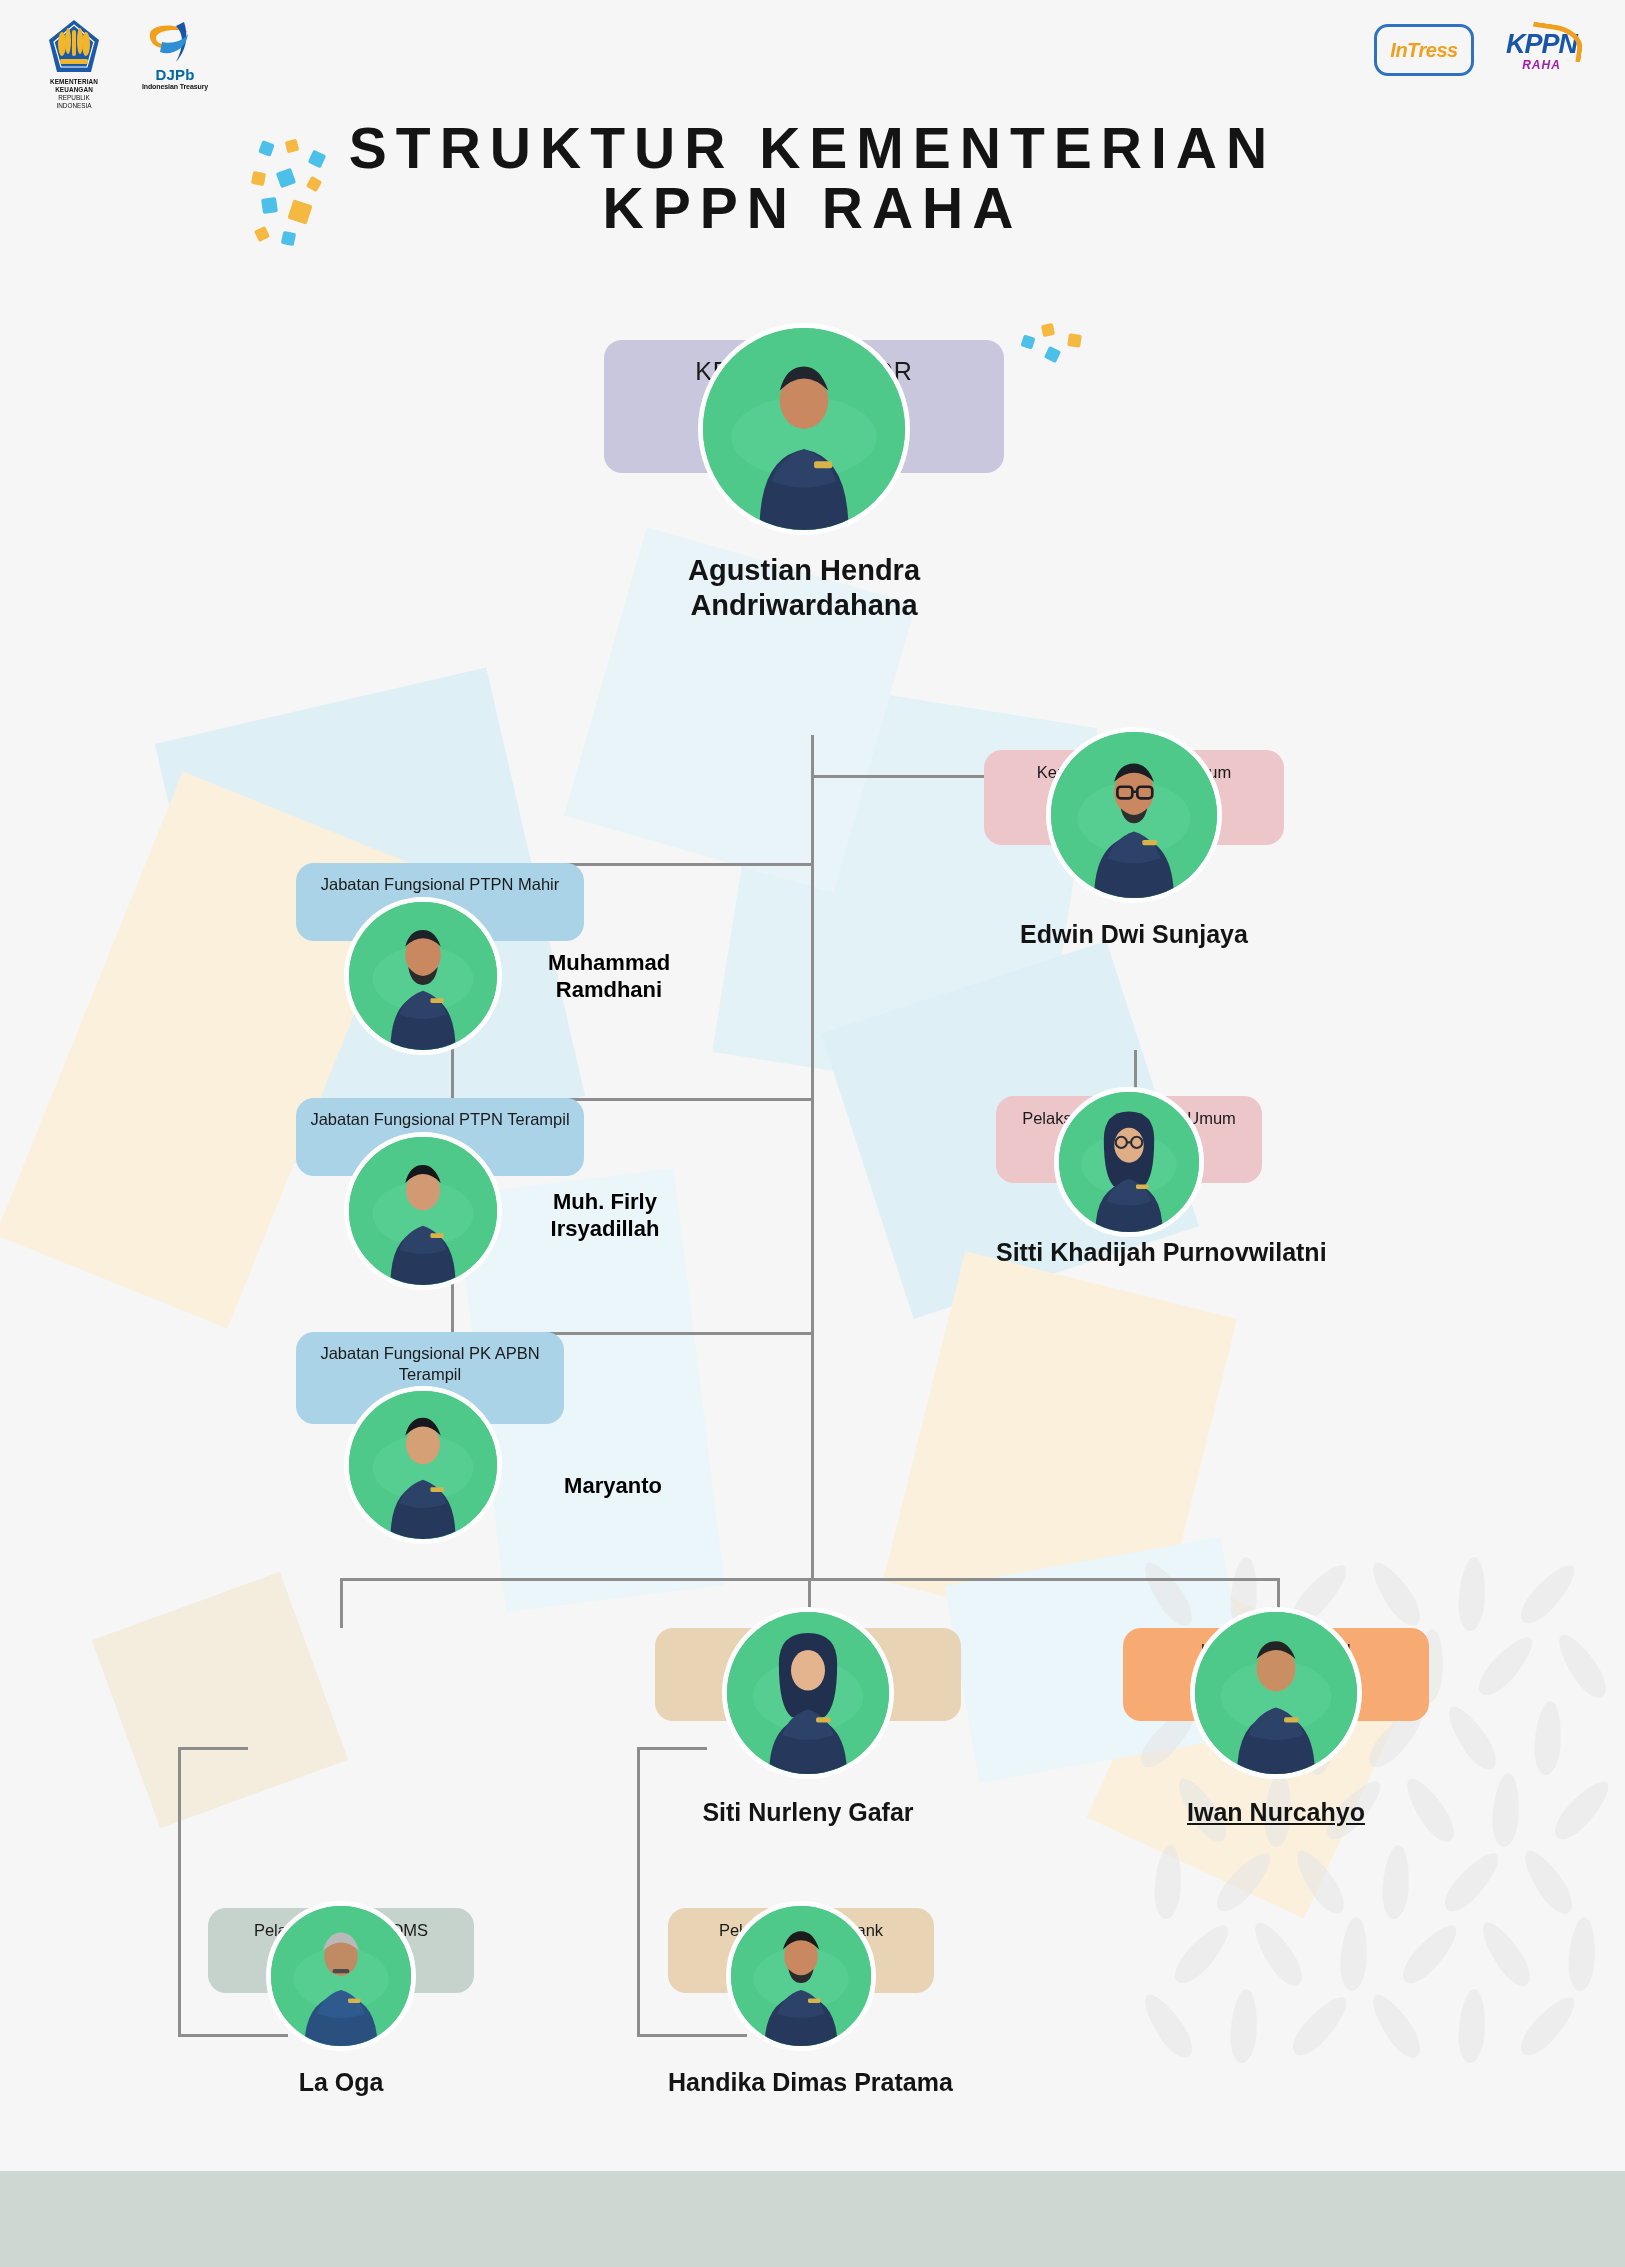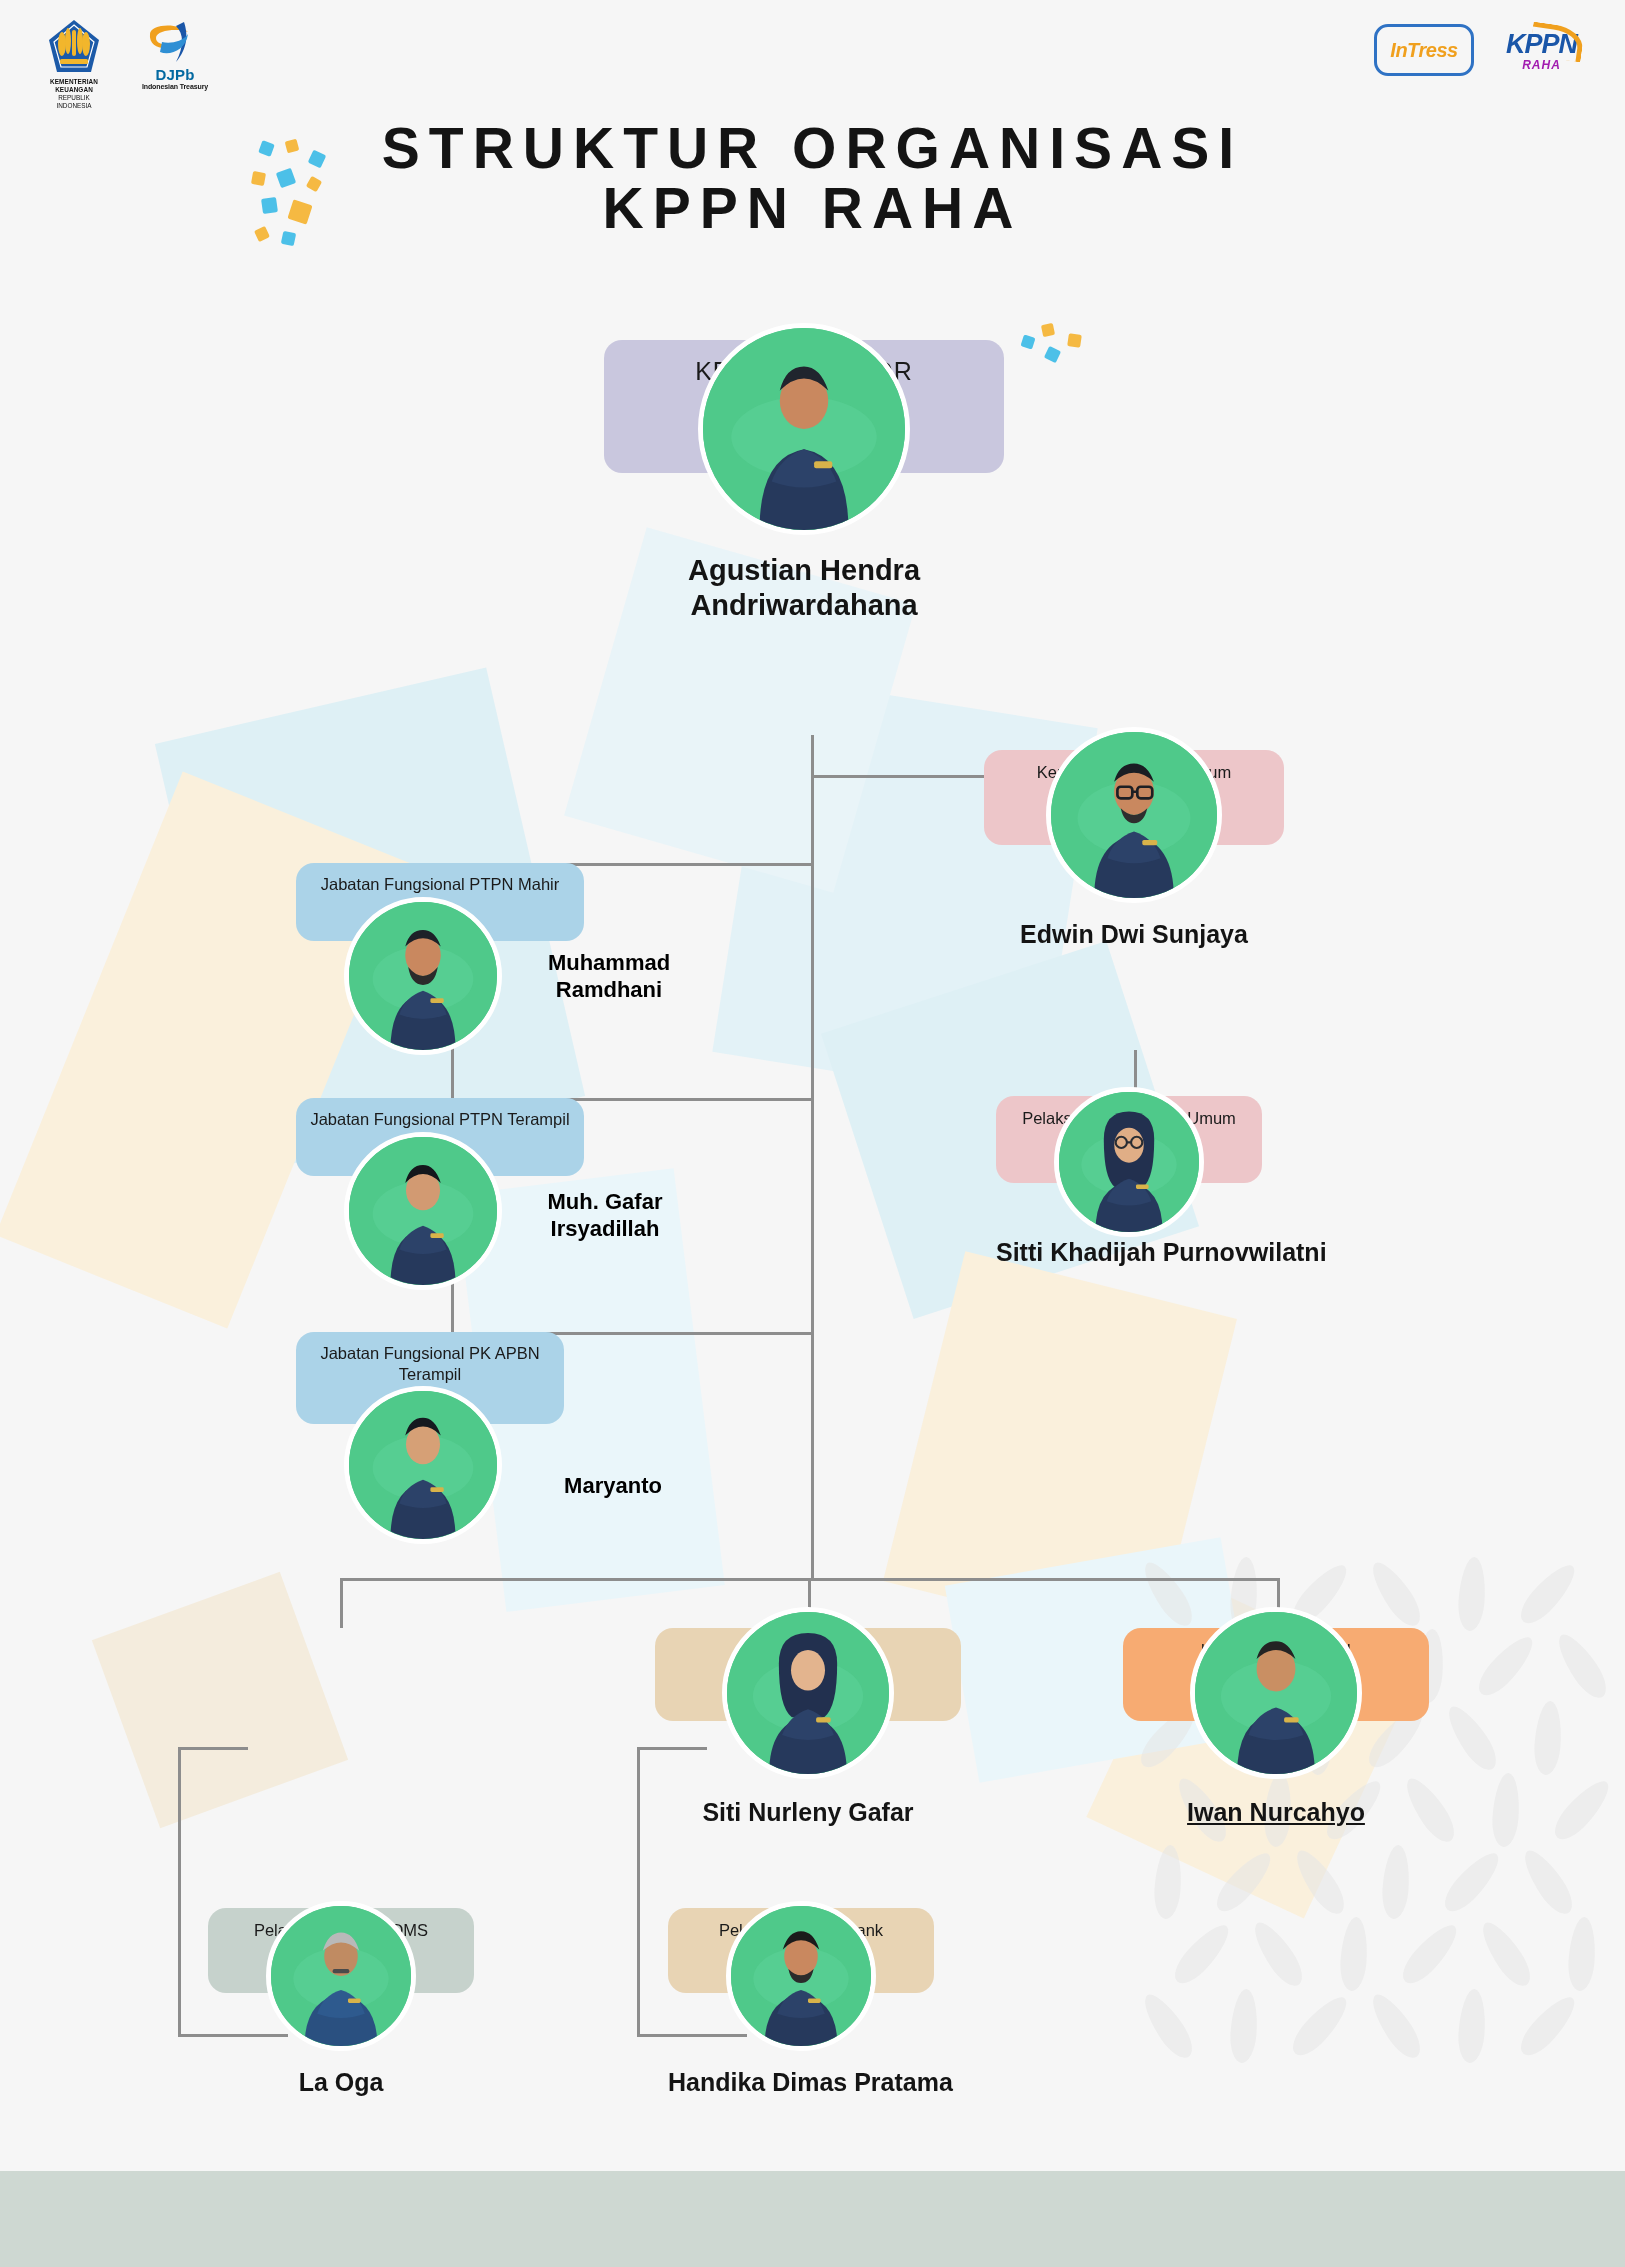--- a/index.html
+++ b/index.html
@@ -187,21 +187,21 @@
     <span class="cf" style="left:30px;top:92px;width:13px;height:13px;background:#4cc0e8;transform:rotate(12deg)"></span>
   </div>
   <div class="confetti" style="left:1022px;top:322px;width:70px;height:50px;">
     <span class="cf" style="left:0;top:14px;width:12px;height:12px;background:#4cc0e8;transform:rotate(18deg)"></span>
     <span class="cf" style="left:20px;top:2px;width:12px;height:12px;background:#f5b942;transform:rotate(-12deg)"></span>
     <span class="cf" style="left:24px;top:26px;width:13px;height:13px;background:#4cc0e8;transform:rotate(26deg)"></span>
     <span class="cf" style="left:46px;top:12px;width:13px;height:13px;background:#f5b942;transform:rotate(8deg)"></span>
   </div>
 
   <div class="title-block">
-    <div class="title-line">STRUKTUR ORGANISASI</div>
+    <div class="title-line">STRUKTUR KEMENTERIAN</div>
     <div class="title-line">KPPN RAHA</div>
   </div>
 
   <div class="wire wv" style="left:811px;top:735px;height:845px;"></div>
 
   <div class="wire wh" style="left:811px;top:775px;width:200px;"></div>
 
   <div class="wire wv" style="left:1134px;top:1050px;height:96px;"></div>
 
   <div class="wire wv" style="left:451px;top:863px;height:520px;"></div>
@@ -274,21 +274,21 @@
           <rect width="100" height="100" fill="#4fc98a"></rect>
             <ellipse cx="50" cy="52" rx="34" ry="22" fill="#5ed39a" opacity=".5"></ellipse>
           <ellipse cx="50" cy="36" rx="11.5" ry="13.5" fill="#d29a72"></ellipse>
           <path d="M38 31 q12 -12 24 0 q-4 -12 -12 -12 q-9 0 -12 12Z" fill="#14171c"></path>
           <path d="M28 100 q0 -34 22 -38 q22 4 22 38Z" fill="#26395c"></path>
           <path d="M50 60 q-12 4 -16 16 q16 6 32 0 q-4 -12 -16 -16Z" fill="#2c4269"></path>
           <rect x="55" y="65" width="9" height="3.2" rx="1" fill="#d8b34a"></rect>
         </svg>
       </div>
       <div class="nm-side" style="margin:56px 0 0 28px;width:150px;text-align:center;">
-        <span>Muh. Gafar Irsyadillah</span>
+        <span>Muh. Firly Irsyadillah</span>
       </div>
     </div>
   </div>
 
   <div class="node branch" style="left:296px;top:1332px;width:470px;">
     <div class="chip" style="background:#abd3e8;width:268px;padding:11px 14px 40px;">
       <span>Jabatan Fungsional PK APBN Terampil</span>
     </div>
     <div class="row" style="margin-top:-38px;">
       <div class="portrait avatar-m" style="margin-left:48px;">

